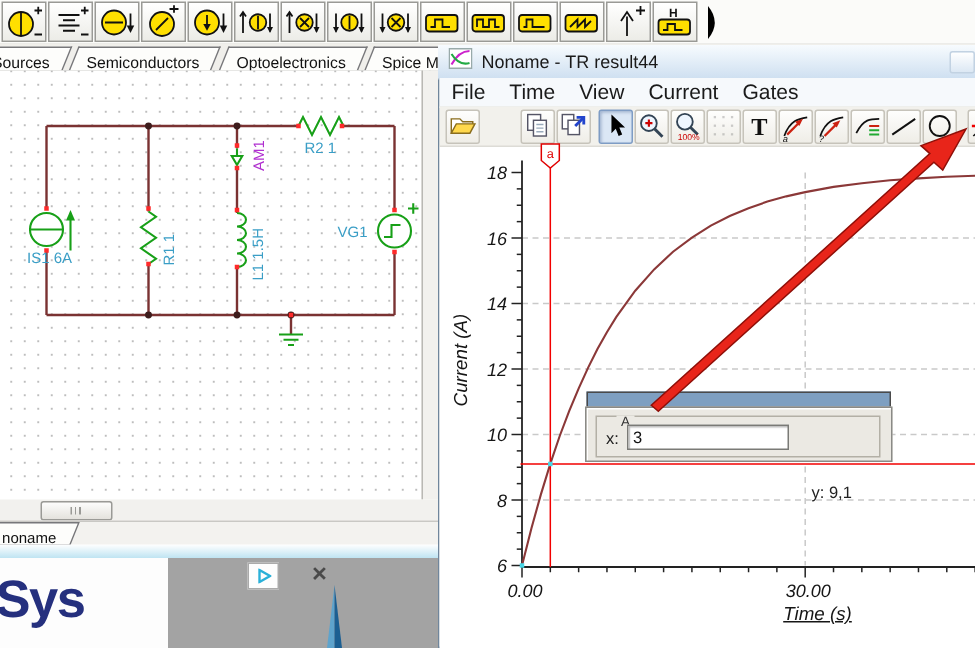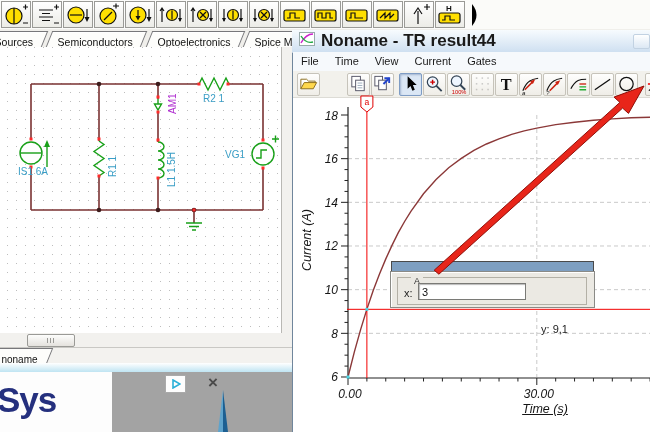--- a/index.html
+++ b/index.html
@@ -43,26 +43,26 @@
   #adplay{position:absolute;left:165px;top:3px;width:19px;height:16px;background:#fdfdfd;border:1px solid #aaa;
     display:flex;align-items:center;justify-content:center;}
   #adclose{position:absolute;left:199px;top:1px;width:28px;height:19px;display:flex;align-items:center;justify-content:center;
     font-size:17px;color:#4a4a4a;font-weight:bold;line-height:19px;}
   
   #rwin{position:absolute;left:292px;top:30px;width:358px;height:402px;background:#f0f0ee;
     border:1px solid #70869c;box-sizing:border-box;}
   #rtitle{position:absolute;left:292px;top:30px;width:358px;height:22px;
     background:linear-gradient(#f7fbfe,#cfe0f1);border-bottom:1px solid #b9c9da;display:flex;align-items:center;}
   #rtitle .ticon{margin:0 6px 0 7px;}
-  #rtitle .ttext{font-size:17px;color:#1a1a1a;font-weight:bold;}
+  #rtitle .ttext{font-size:12px;color:#1a1a1a;}
   #wctrl{position:absolute;left:633px;top:34px;width:15px;height:13px;border-radius:2px;
     background:linear-gradient(#ffffff,#dce8f4);border:1px solid #c2d2e2;}
   #rmenu{position:absolute;left:293px;top:52px;width:357px;height:19px;background:#f6f9fc;
     border-bottom:1px solid #e0e0dc;display:flex;}
-  #rmenu .mitem{padding:0 8px;font-size:11px;line-height:19px;color:#1a1a1a;}
+  #rmenu .mitem{padding:0 8px;font-size:14px;line-height:19px;color:#1a1a1a;}
   #rtoolbar{position:absolute;left:293px;top:71px;width:357px;height:27px;background:#f2f1ec;
     border-bottom:1px solid #dddcd6;display:flex;align-items:center;padding-left:4px;box-sizing:border-box;}
   #rtoolbar .btn{width:23px;height:23px;margin-right:1px;border:1px solid #c6c3ba;border-radius:2px;
     background:linear-gradient(#fefefd,#efede7);box-sizing:border-box;display:flex;align-items:center;justify-content:center;flex:none;}
   #rtoolbar .btn:nth-child(1){margin-right:27px;}
   #rtoolbar .btn:nth-child(3){margin-right:5px;}
   #rtoolbar .btn.sel{background:#dbe7f5;border-color:#7e9cc4;box-shadow:inset 1px 1px 2px rgba(60,90,140,.35);}
   #rtoolbar .btn.dim svg{opacity:.35;}
   #rtoolbar .btn:last-child{margin-left:6px;}
   #plotbg{position:absolute;left:293px;top:98px;width:357px;height:334px;background:#ffffff;}

